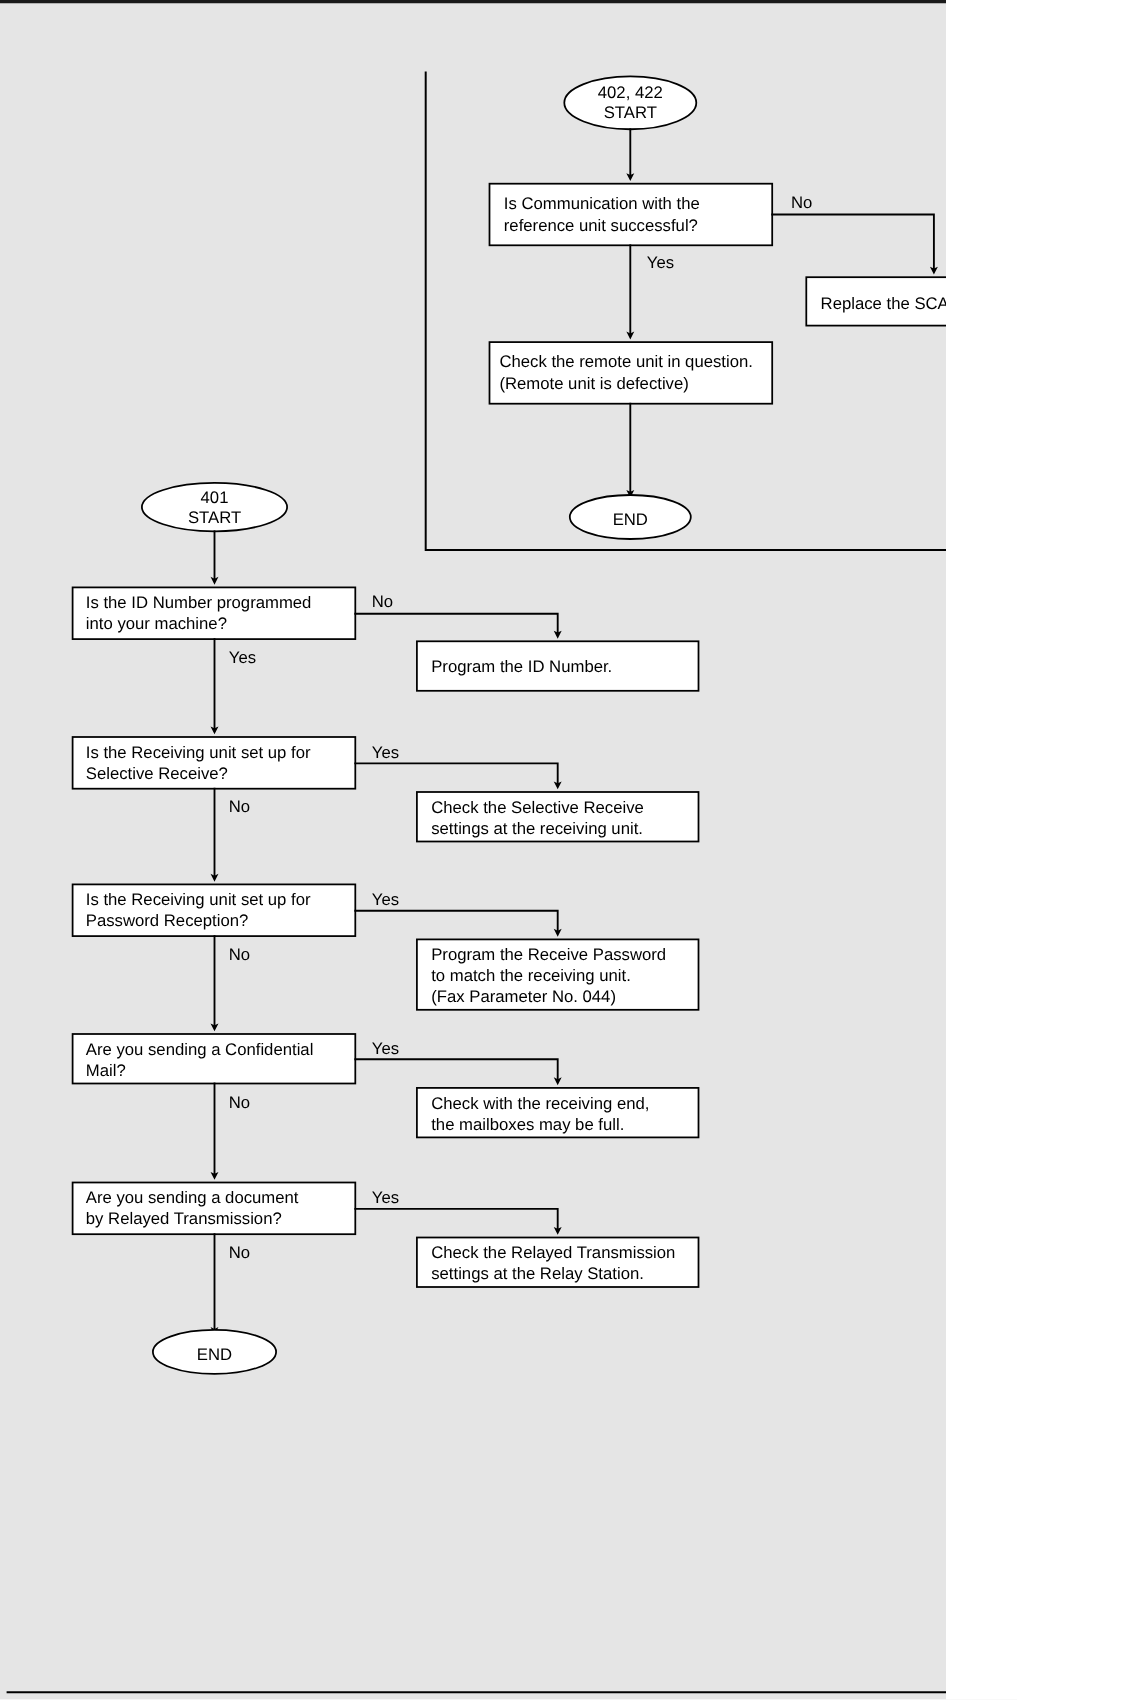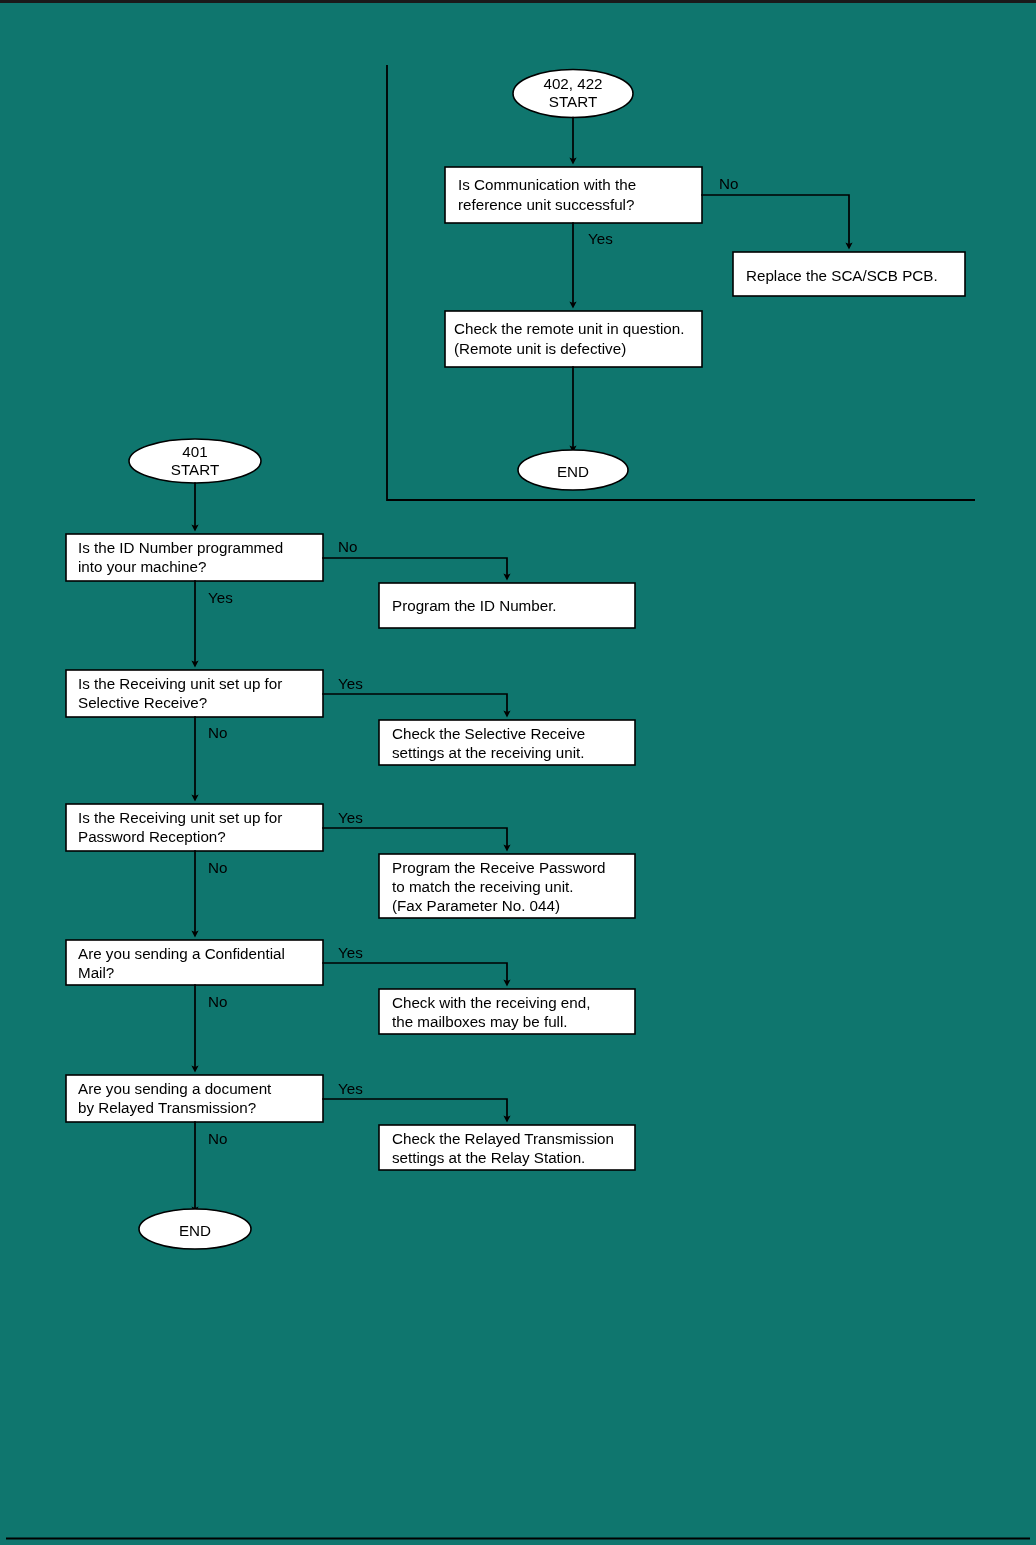--- a/index.html
+++ b/index.html
@@ -5,23 +5,23 @@
   html, body {
     margin: 0;
     padding: 0;
     background: #ffffff;
   }
   body {
     font-family: "Liberation Sans", sans-serif;
   }
   #page {
     position: relative;
-    width: 1036px;
+    width: 860px;
     height: 1545px;
-    background: #0f766e;
+    background: #e5e5e5;
     overflow: hidden;
   }
   #flow {
     display: block;
     width: 1036px;
     height: 1545px;
   }
   .box {
     fill: #ffffff;
     stroke: #000000;

